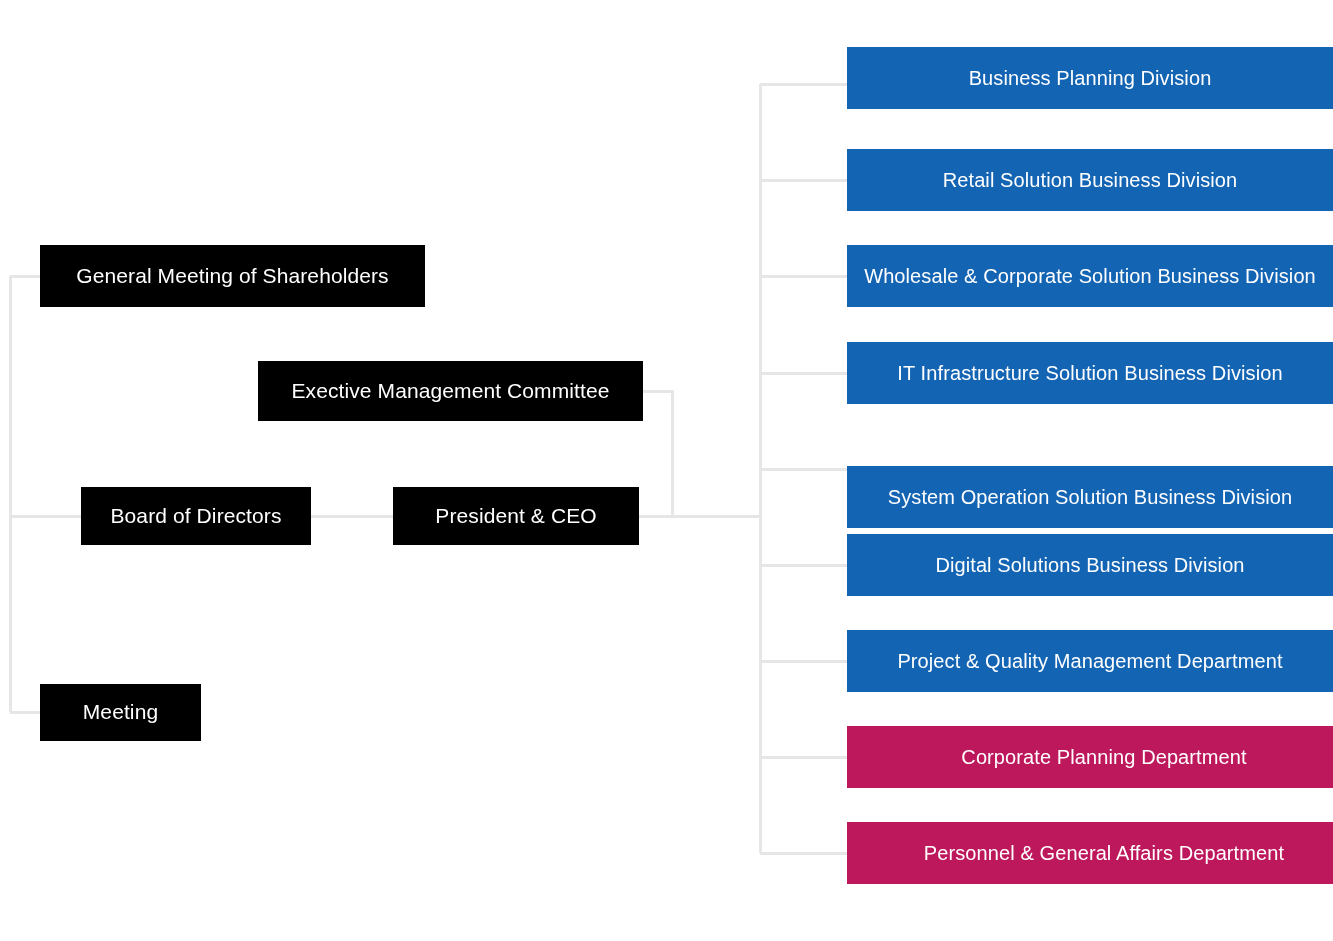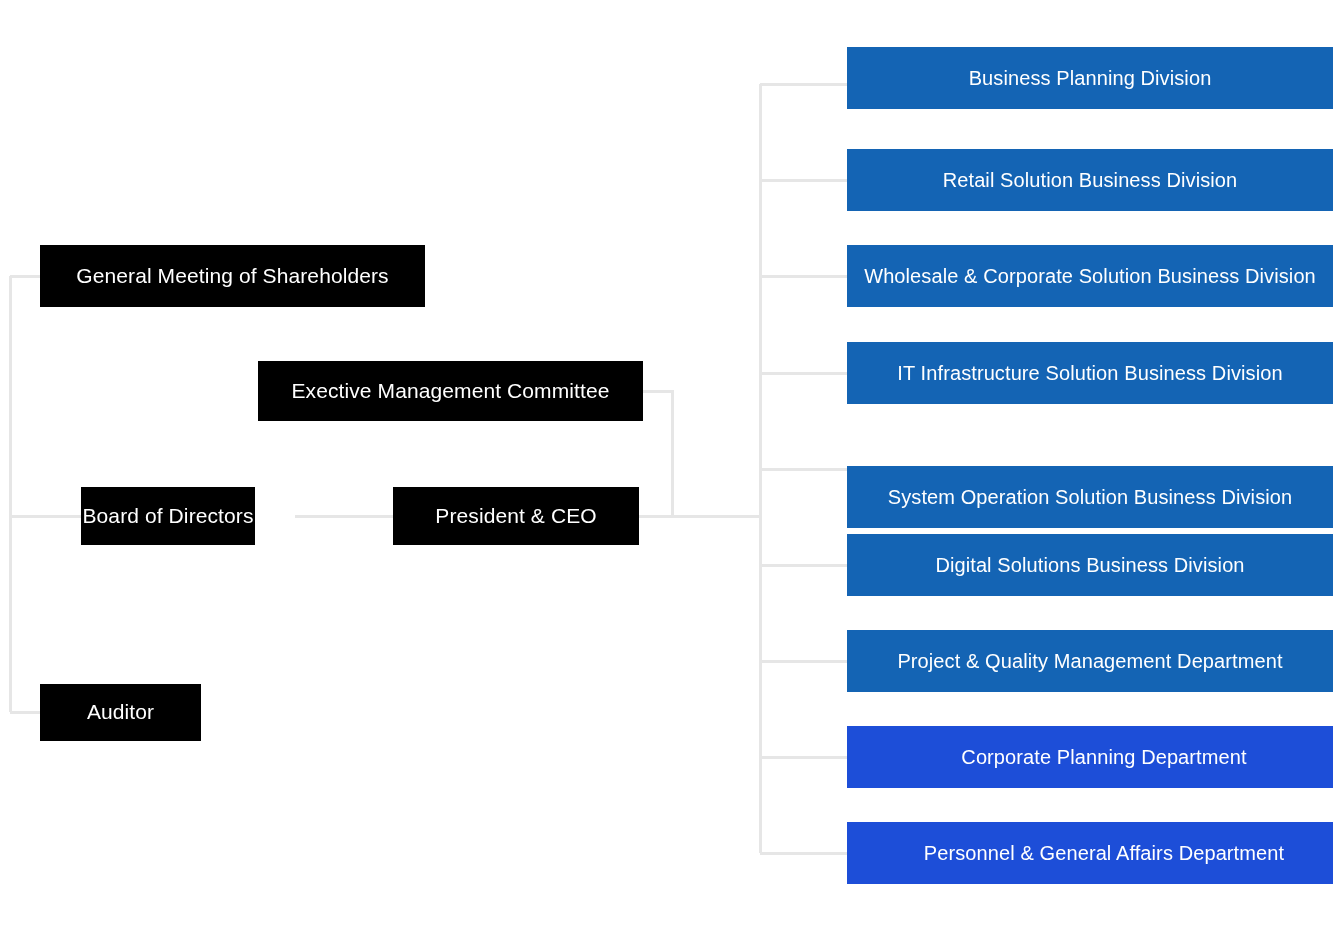--- a/index.html
+++ b/index.html
@@ -43,28 +43,28 @@
   .node-gov {
     background: #000000;
     font-size: 21px;
     text-align: right;
   }
   .node-div {
     background: #1464B4;
     font-size: 20px;
   }
   .node-dept-admin {
-    background: #1d4ed8;
+    background: #be185d;
     font-size: 20px;
     padding-left: 28px;
   }
   
   .n-shareholders { left: 40px;  top: 245px; width: 385px; height: 62px; }
   .n-emc          { left: 234px; top: 361px; width: 385px; height: 60px; margin-left: 24px; }
-  .n-board        { left: 81px;  top: 487px; width: 174px; height: 58px; }
+  .n-board        { left: 81px;  top: 487px; width: 230px; height: 58px; }
   .n-ceo          { left: 393px; top: 487px; width: 246px; height: 58px; }
   .n-auditor      { left: 40px;  top: 684px; width: 161px; height: 57px; }
   
   .col-right { left: 847px; width: 486px; height: 62px; }
   .r1 { top: 47px; }
   .r2 { top: 149px; }
   .r3 { top: 245px; }
   .r4 { top: 342px; }
   .r5 { top: 438px; margin-top: 28px; }
   .r6 { top: 534px; }
@@ -109,21 +109,21 @@
   </svg>
 
   <div class="node node-gov n-shareholders">General Meeting of Shareholders</div>
 
   <div class="node node-gov n-emc">Exective Management Committee</div>
 
   <div class="node node-gov n-board">Board of Directors</div>
 
   <div class="node node-gov n-ceo">President &amp; CEO</div>
 
-  <div class="node node-gov n-auditor">Auditor</div>
+  <div class="node node-gov n-auditor">Meeting</div>
 
   <div class="node node-div col-right r1">Business Planning Division</div>
 
   <div class="node node-div col-right r2">Retail Solution Business Division</div>
 
   <div class="node node-div col-right r3">Wholesale &amp; Corporate Solution Business Division</div>
 
   <div class="node node-div col-right r4">IT Infrastructure Solution Business Division</div>
 
   <div class="node node-div col-right r5">System Operation Solution Business Division</div>

